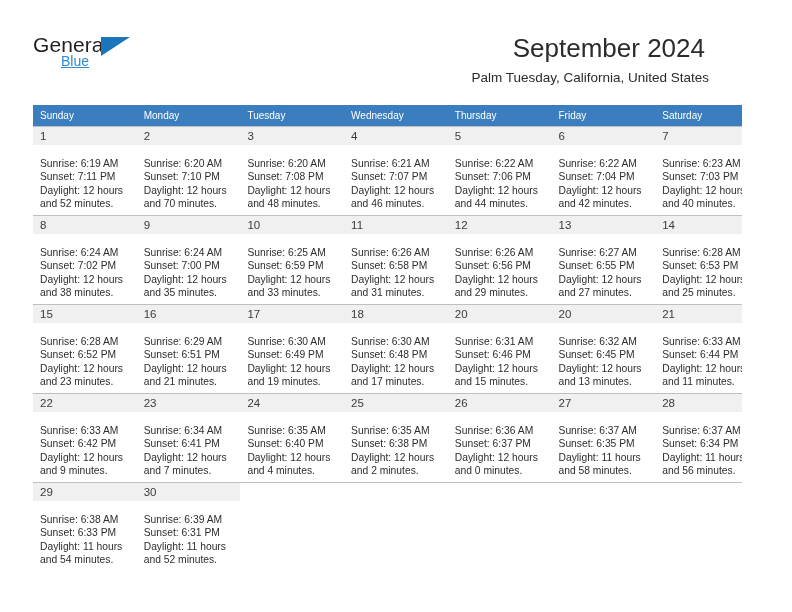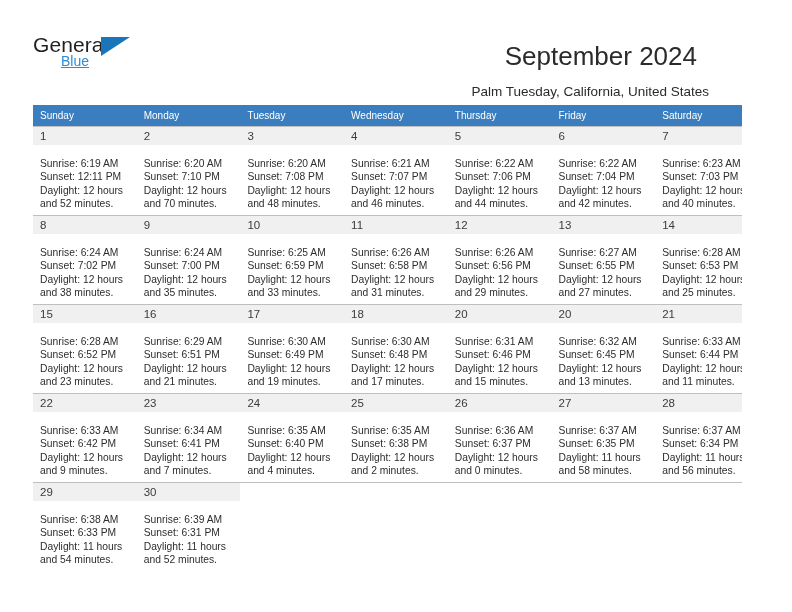--- a/index.html
+++ b/index.html
@@ -71,21 +71,21 @@
     position: absolute;
     right: 0;
     top: 0;
     text-align: right;
   }
   .cal-title {
     font-size: 26px;
     color: #2b2b2b;
     line-height: 1.15;
     font-weight: normal;
-    margin: 12px;
+    margin: 4px;
     white-space: nowrap;
   }
   .cal-subtitle {
     font-size: 13.5px;
     color: #2b2b2b;
     margin-top: 6px;
     white-space: nowrap;
   }
 
   
@@ -175,21 +175,21 @@
         <th>Saturday</th>
       </tr>
     </thead>
     <tbody>
         <tr>
           <td>
             <div class="daycell">
               <div class="daynum">1</div>
               <div class="details">
                 <div>Sunrise: 6:19 AM</div>
-                <div>Sunset: 12:11 PM</div>
+                <div>Sunset: 7:11 PM</div>
                 <div>Daylight: 12 hours</div>
                 <div>and 52 minutes.</div>
               </div>
             </div>
           </td>
           <td>
             <div class="daycell">
               <div class="daynum">2</div>
               <div class="details">
                 <div>Sunrise: 6:20 AM</div>

